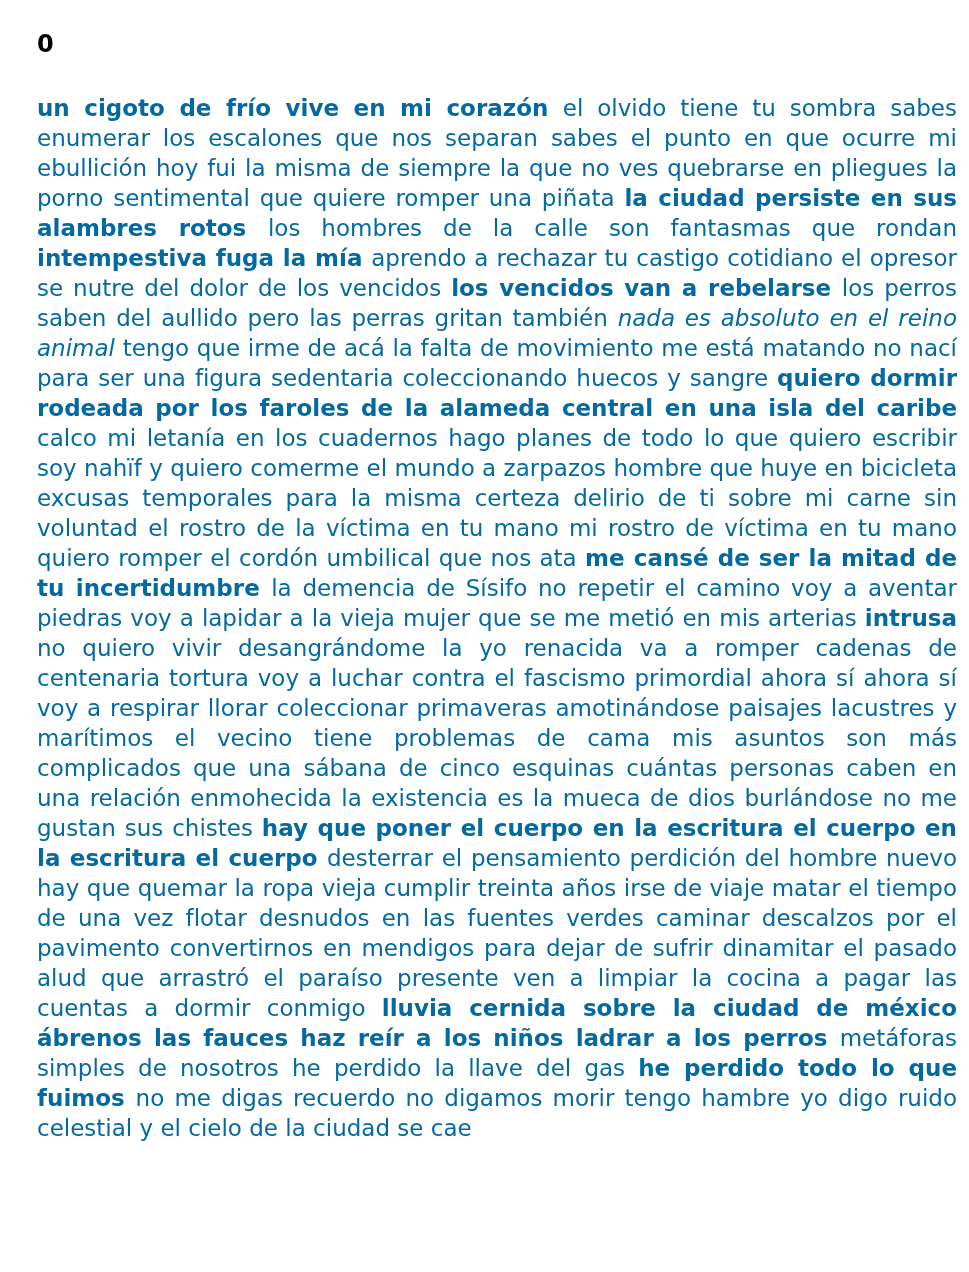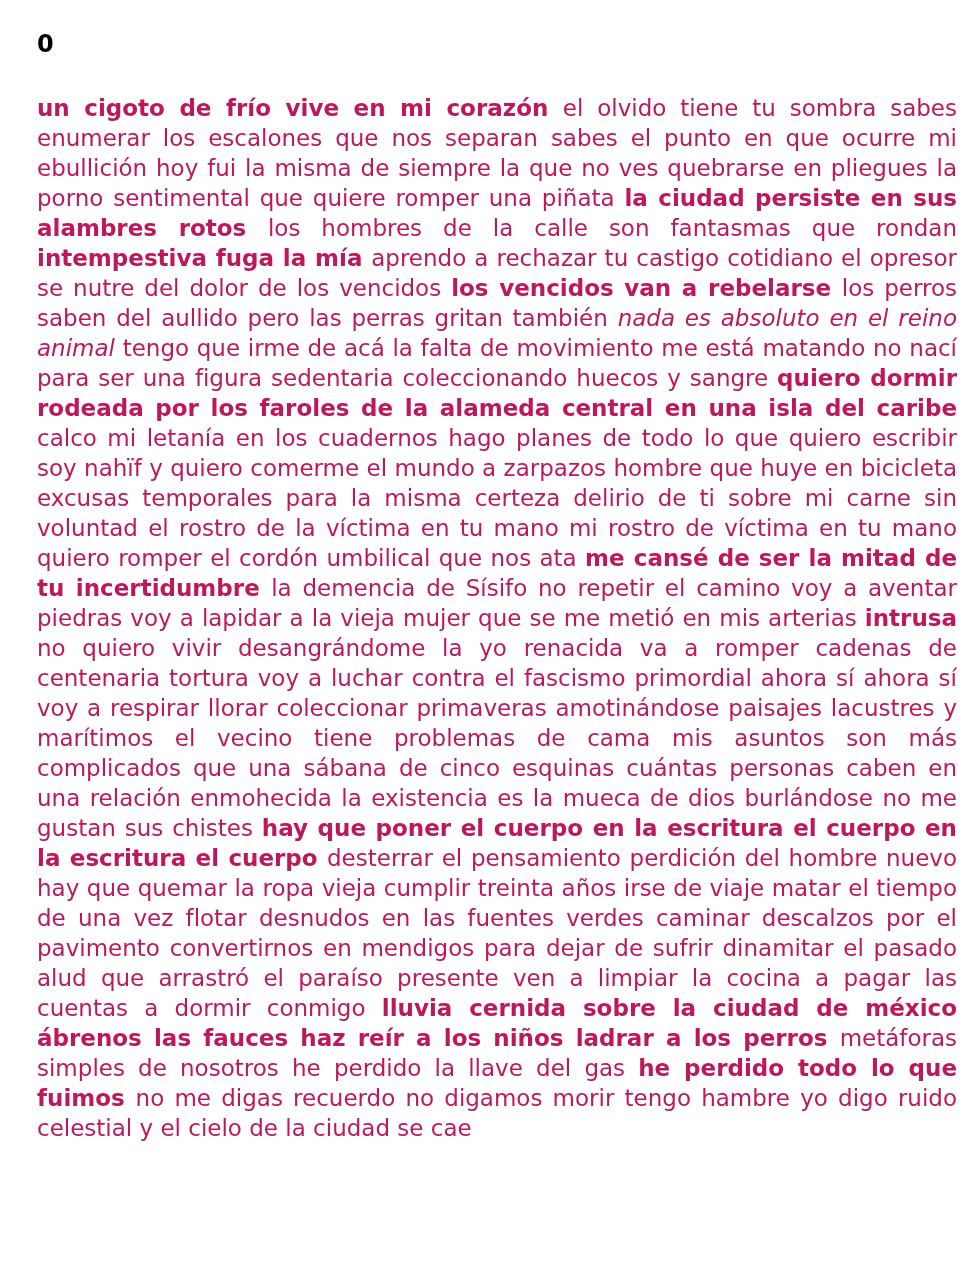--- a/index.html
+++ b/index.html
@@ -27,21 +27,21 @@
     font-weight: bold;
     margin: 0;
     color: #000000;
   }
   .body-text {
     margin: 34px 0 0 0;
     font-size: 23px;
     line-height: 30px;
     text-align: justify;
     hyphens: none;
-    color: #be185d;
+    color: #0369a1;
   }
   .seg-regular { font-weight: normal; font-style: normal; }
   .seg-bold    { font-weight: bold;   font-style: normal; }
   .seg-italic  { font-weight: normal; font-style: italic; }
 </style>
 </head>
 <body>
 
 <div class="page">
   <h1 class="heading">0</h1>

